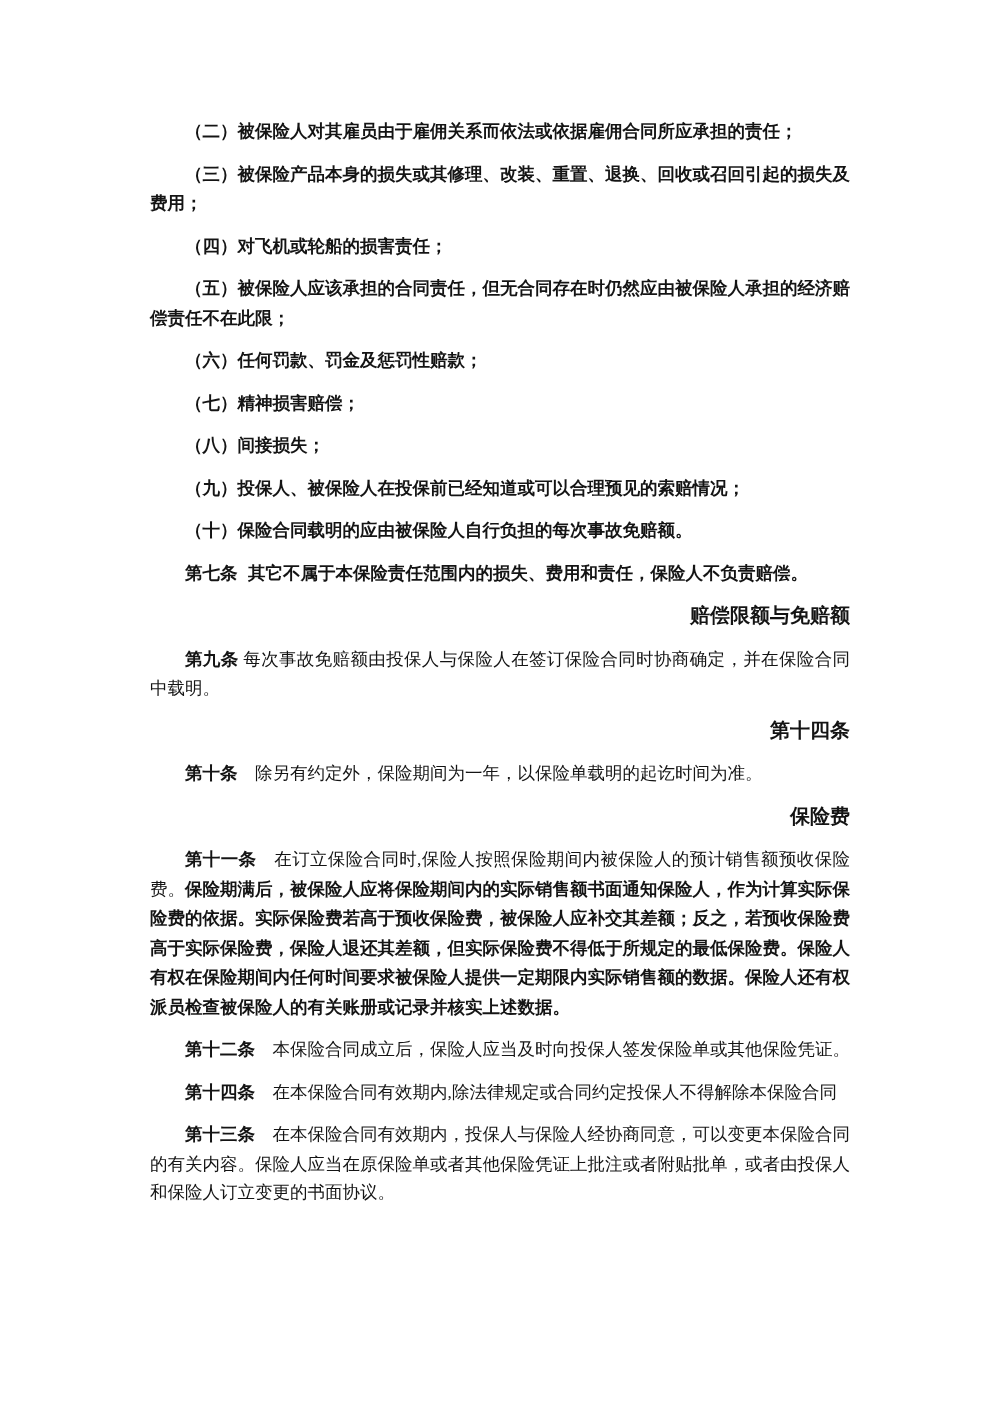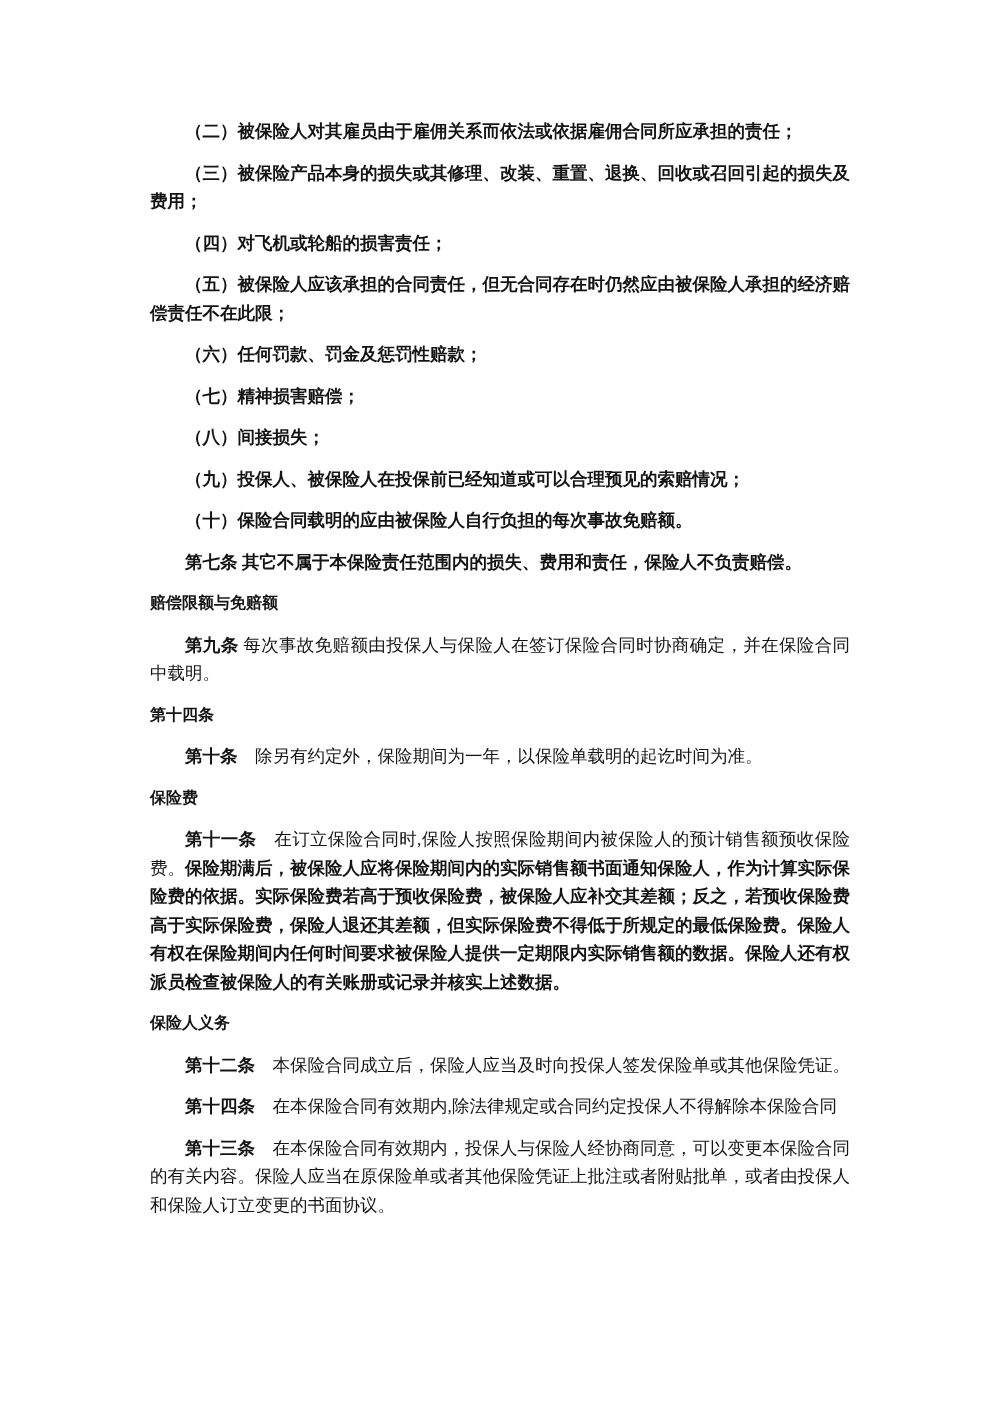--- a/index.html
+++ b/index.html
@@ -26,29 +26,29 @@
   }
   .para {
     margin: 13px 0;
     text-indent: 2em;
     text-align: justify;
     text-justify: inter-ideograph;
   }
   .heading {
     margin: 13px 0;
     text-indent: 0;
-    text-align: left;
+    text-align: right;
     font-weight: 700;
-    font-size: 16px;
+    font-size: 20px;
     font-family: "Liberation Sans", sans-serif;
   }
   .run { font-weight: 400; }
   .run.bold {
     font-weight: 700;
-    font-family: Liberation Serif, serif;
+    font-family: Liberation Mono, monospace;
   }
 </style>
 </head>
 <body>
 
 <div class="page">
   <div class="doc-body">
       <p class="para"><span class="run bold">（二）被保险人对其雇员由于雇佣关系而依法或依据雇佣合同所应承担的责任；</span></p>
       <p class="para"><span class="run bold">（三）被保险产品本身的损失或其修理、改装、重置、退换、回收或召回引起的损失及费用；</span></p>
       <p class="para"><span class="run bold">（四）对飞机或轮船的损害责任；</span></p>
@@ -58,18 +58,17 @@
       <p class="para"><span class="run bold">（八）间接损失；</span></p>
       <p class="para"><span class="run bold">（九）投保人、被保险人在投保前已经知道或可以合理预见的索赔情况；</span></p>
       <p class="para"><span class="run bold">（十）保险合同载明的应由被保险人自行负担的每次事故免赔额。</span></p>
       <p class="para"><span class="run bold">第七条 其它不属于本保险责任范围内的损失、费用和责任，保险人不负责赔偿。</span></p>
       <h3 class="heading"><span class="run bold">赔偿限额与免赔额</span></h3>
       <p class="para"><span class="run bold">第九条</span><span class="run"> 每次事故免赔额由投保人与保险人在签订保险合同时协商确定，并在保险合同中载明。</span></p>
       <h3 class="heading"><span class="run bold">第十四条</span></h3>
       <p class="para"><span class="run bold">第十条</span><span class="run">　除另有约定外，保险期间为一年，以保险单载明的起讫时间为准。</span></p>
       <h3 class="heading"><span class="run bold">保险费</span></h3>
       <p class="para"><span class="run bold">第十一条</span><span class="run">　在订立保险合同时,保险人按照保险期间内被保险人的预计销售额预收保险费。</span><span class="run bold">保险期满后，被保险人应将保险期间内的实际销售额书面通知保险人，作为计算实际保险费的依据。实际保险费若高于预收保险费，被保险人应补交其差额；反之，若预收保险费高于实际保险费，保险人退还其差额，但实际保险费不得低于所规定的最低保险费。保险人有权在保险期间内任何时间要求被保险人提供一定期限内实际销售额的数据。保险人还有权派员检查被保险人的有关账册或记录并核实上述数据。</span></p>
-      <h3 class="heading"><span class="run bold">保险人义务</span></h3>
       <p class="para"><span class="run bold">第十二条</span><span class="run">　本保险合同成立后，保险人应当及时向投保人签发保险单或其他保险凭证。</span></p>
       <p class="para"><span class="run bold">第十四条</span><span class="run">　在本保险合同有效期内,除法律规定或合同约定投保人不得解除本保险合同</span></p>
       <p class="para"><span class="run bold">第十三条</span><span class="run">　在本保险合同有效期内，投保人与保险人经协商同意，可以变更本保险合同的有关内容。保险人应当在原保险单或者其他保险凭证上批注或者附贴批单，或者由投保人和保险人订立变更的书面协议。</span></p>
     </div>
 </div>
 
 </body></html>

